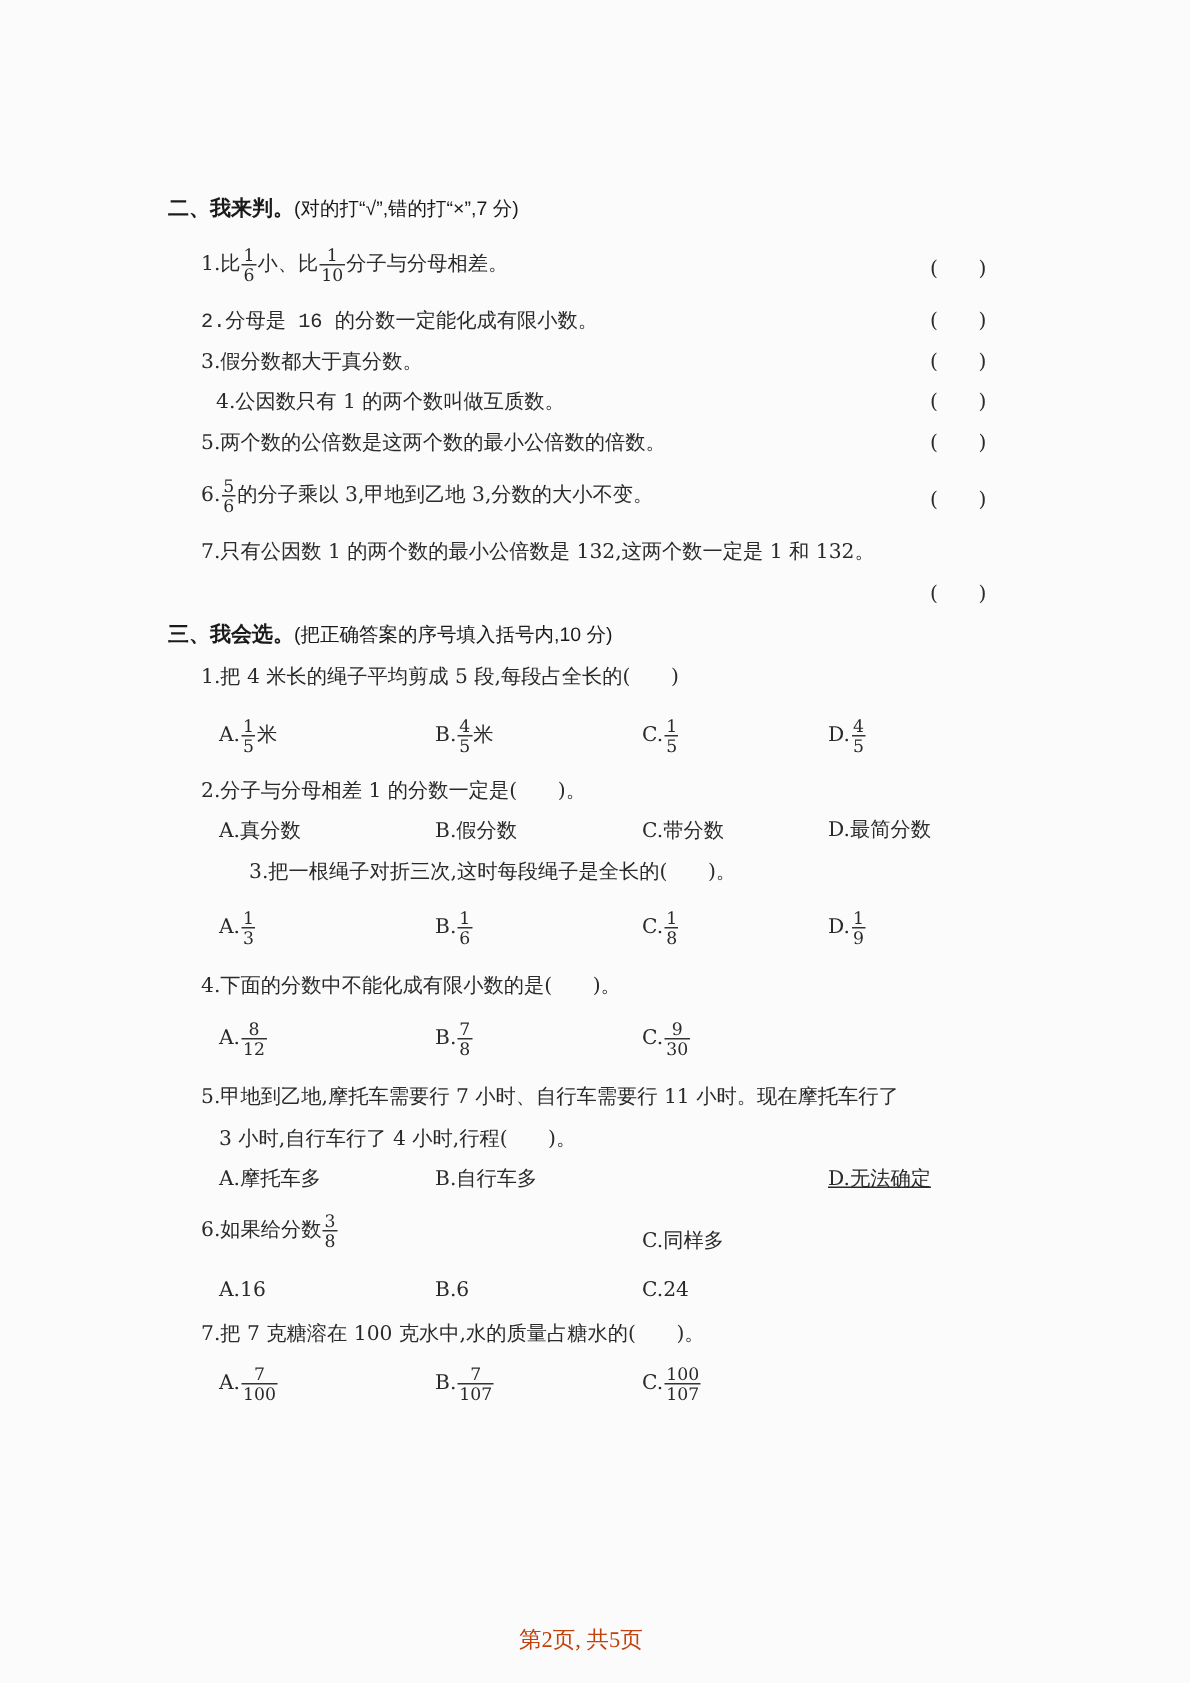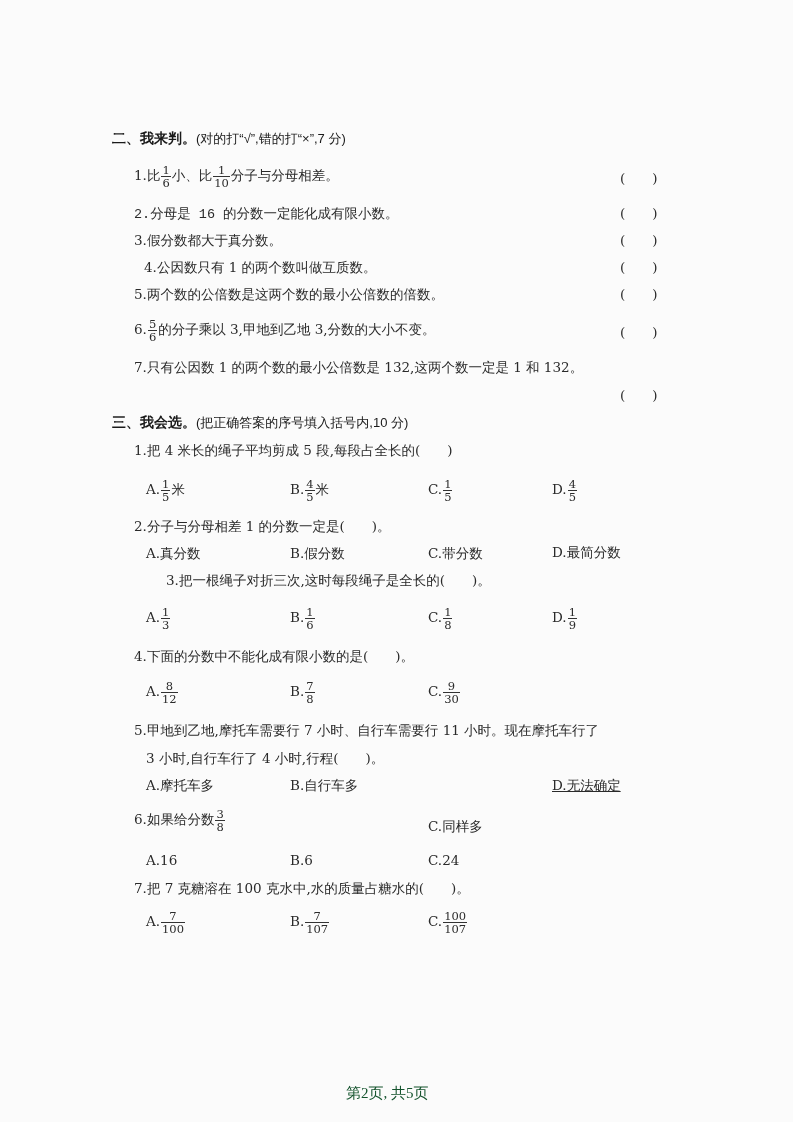--- a/index.html
+++ b/index.html
@@ -7,21 +7,21 @@
          font-family:"DejaVu Serif","Liberation Serif",serif; color:#2a2a2a; }
   .abs { position:absolute; white-space:nowrap; }
   .h { font-family:"DejaVu Sans","Liberation Sans",sans-serif; font-weight:bold; font-size:14px; color:#1a1a1a; }
   .h .note { font-weight:normal; font-size:13px; font-family:Liberation Sans, sans-serif; }
   .q { font-size:13.5px;text-align:right; }
   .frac { display:inline-flex; flex-direction:column; align-items:center; vertical-align:middle;
           font-size:11.5px; line-height:12px; margin:0 1px; }
   .frac .num { padding:0 1px; }
   .frac .den { border-top:1px solid #333; padding:0 1px; }
   .bracket { font-size:13.5px; }
-  .footer { font-family:"Liberation Serif","DejaVu Serif",serif; font-size:15px; color:#14532d;text-align:center; }
+  .footer { font-family:"Liberation Serif","DejaVu Serif",serif; font-size:15px; color:#c2410c;text-align:center; }
 </style>
 </head>
 <body>
 
 <div class="abs h" style="left:112px;top:130px;">
   <span>二、我来判。</span><span class="note">(对的打“√”,错的打“×”,7 分)</span>
 </div>
 
 <div class="abs q" style="left:134px;top:164px;">
   <span>1.比</span><span class="frac">

